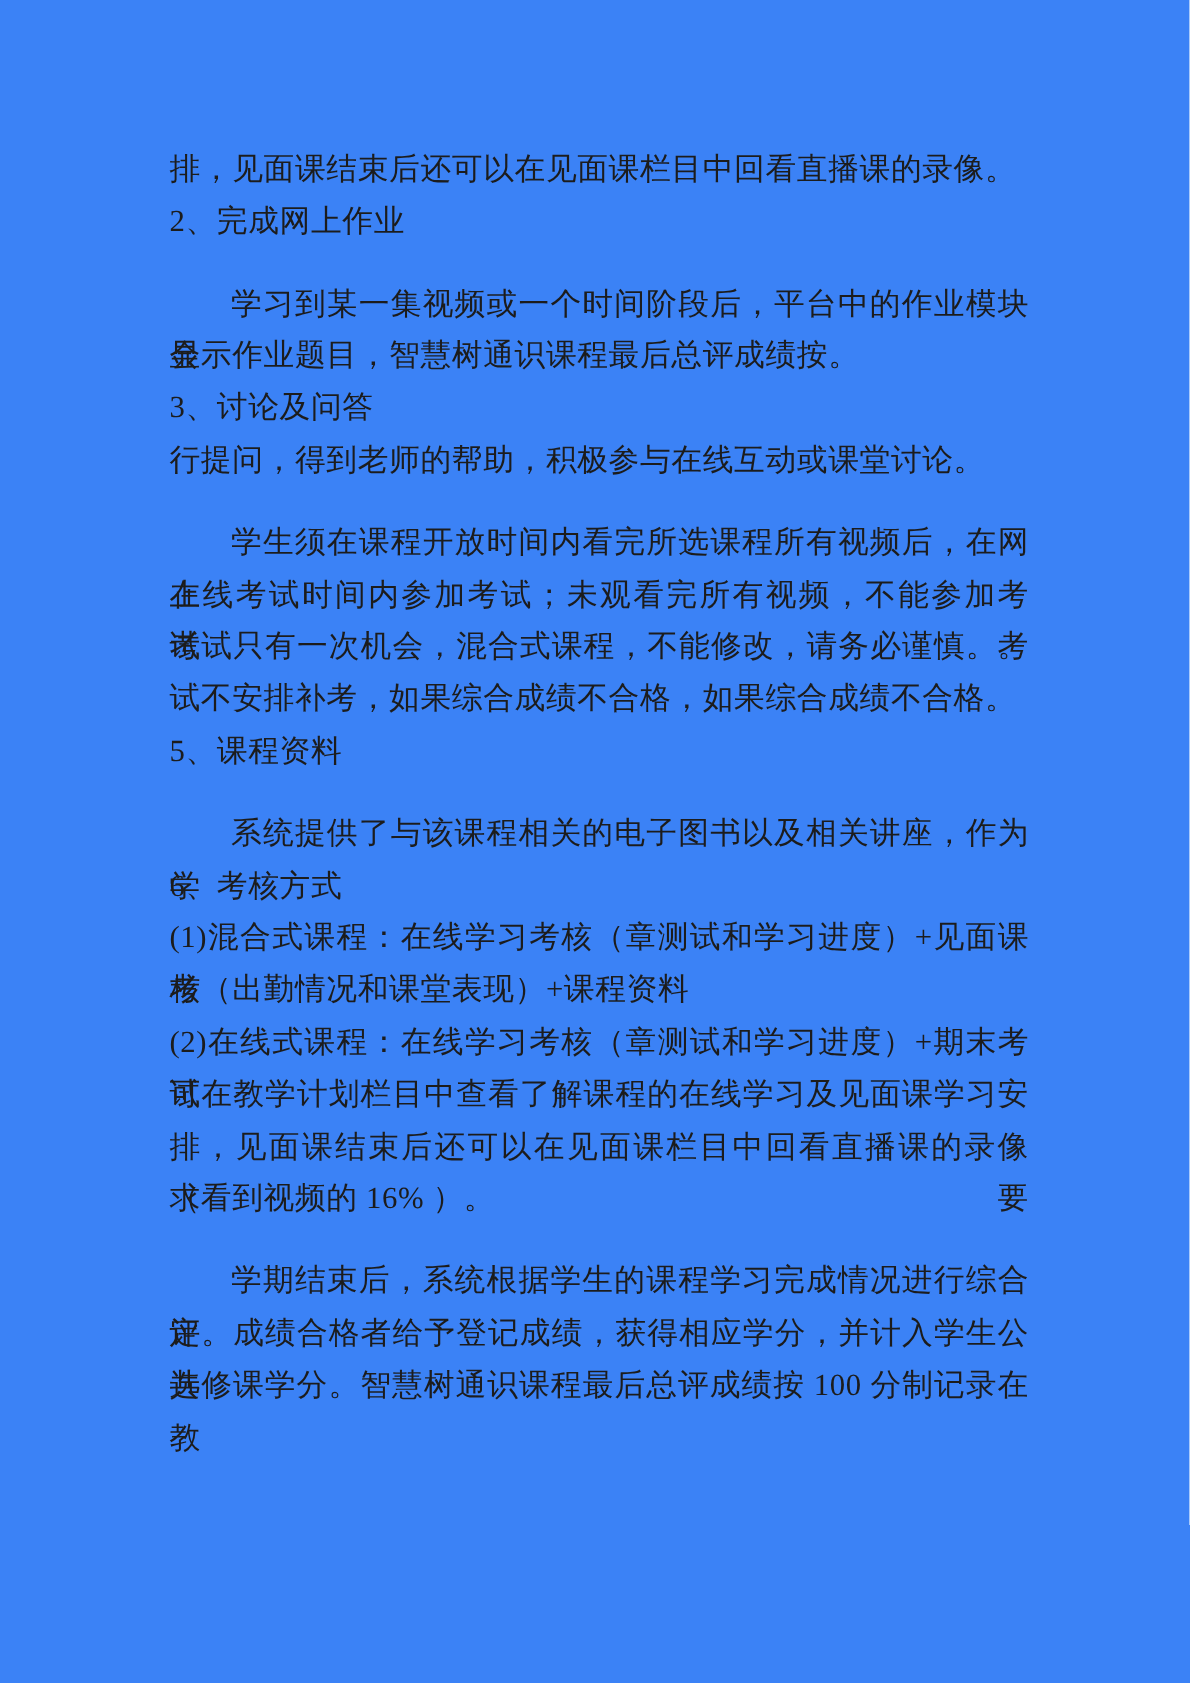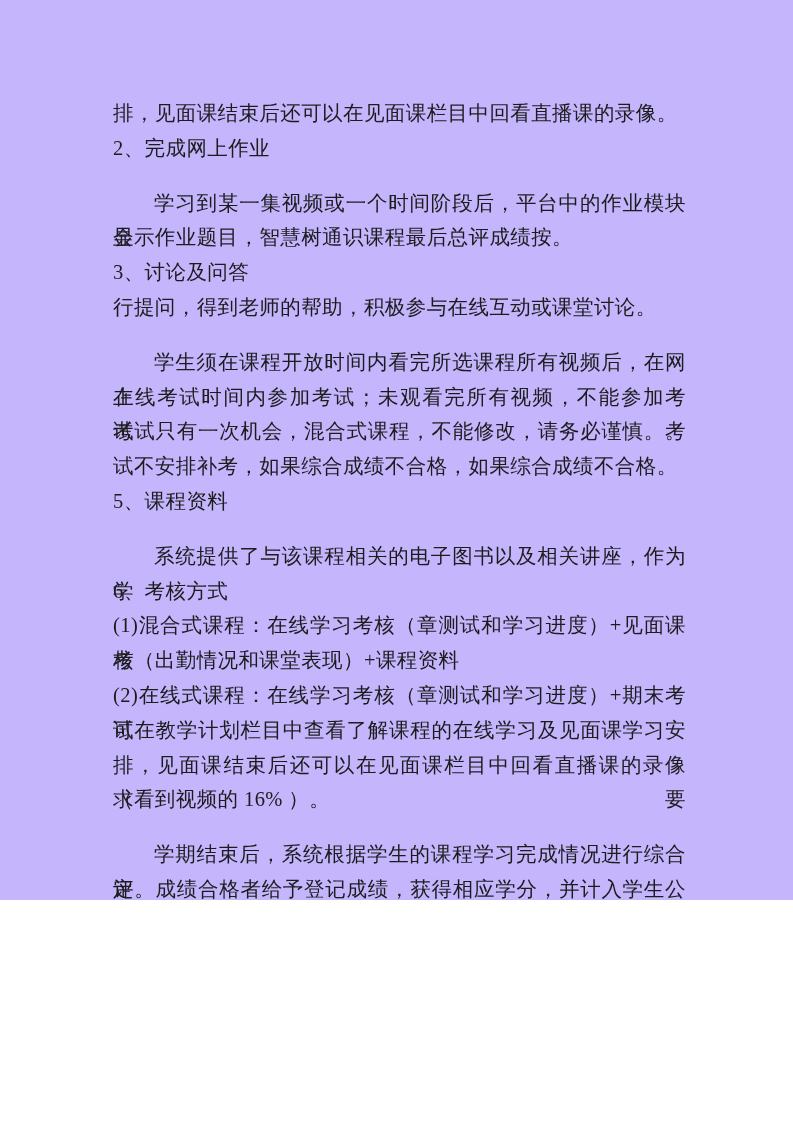--- a/index.html
+++ b/index.html
@@ -3,22 +3,22 @@
 <meta charset="utf-8">
 <style>
   html, body {
     margin: 0;
     padding: 0;
     background: #ffffff;
   }
   .page {
     position: relative;
     width: 793px;
-    height: 900px;
-    background: #c4b5fd;
+    height: 1122px;
+    background: #3b82f6;
     overflow: hidden;
     font-family: "Liberation Serif", "DejaVu Serif", serif;
   }
   .doc-body {
     position: absolute;
     left: 113px;
     top: 96px;
     width: 573px;
     color: #1c1c1c;
   }

